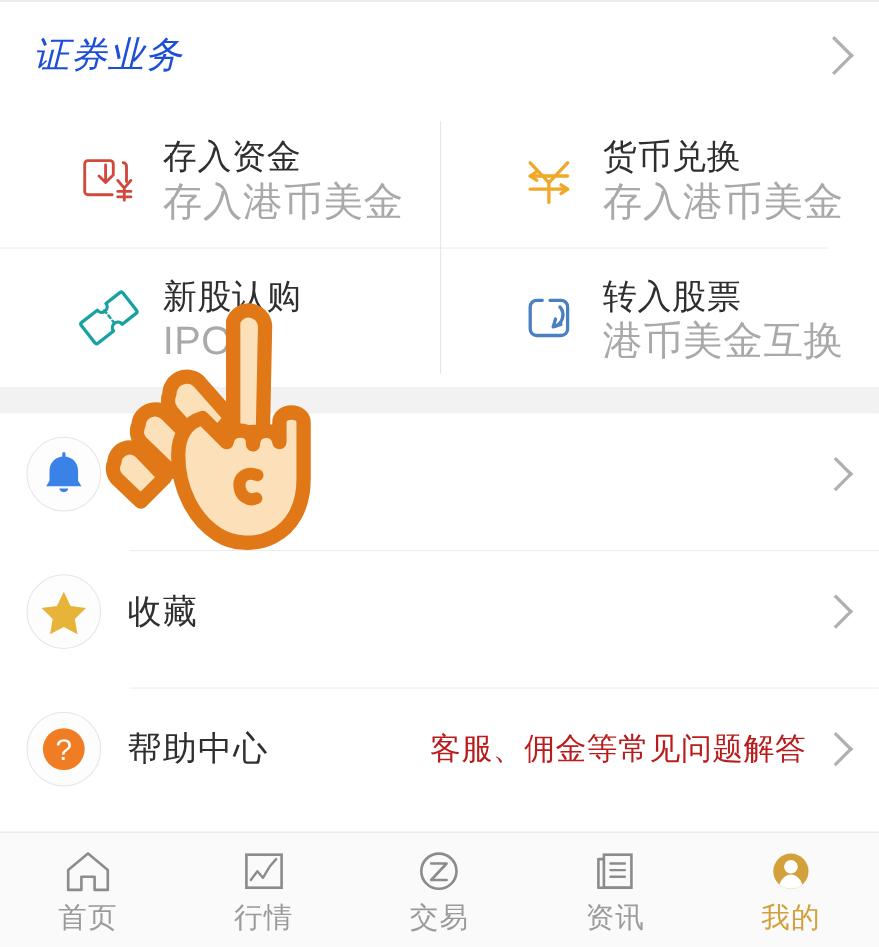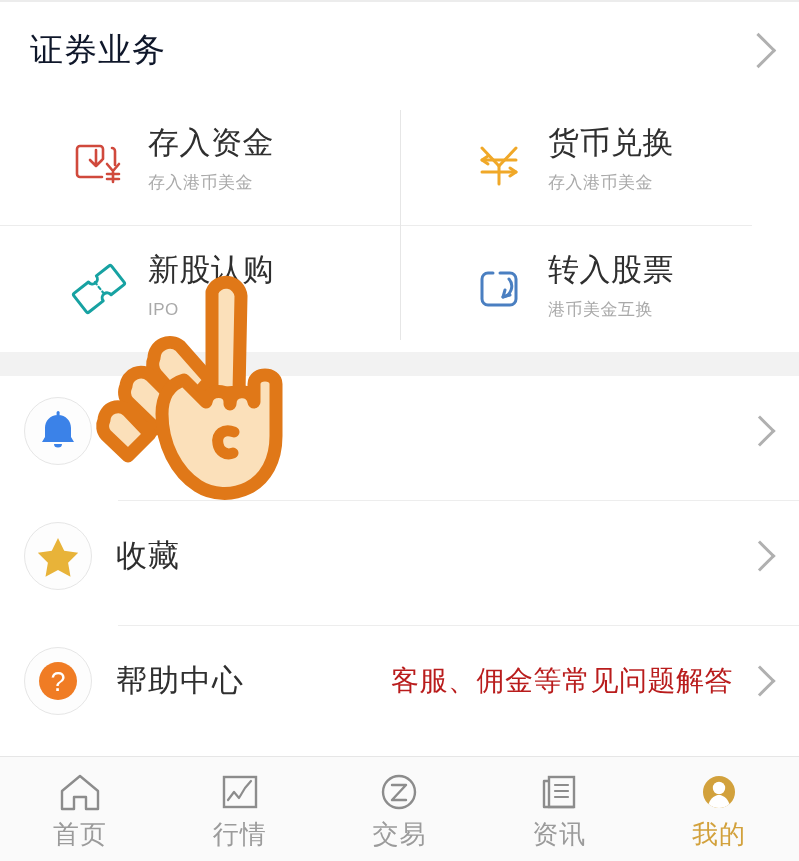--- a/index.html
+++ b/index.html
@@ -38,24 +38,25 @@
     top: 2px; left: 0; right: 0;
     height: 96px;
     display: flex;
     align-items: center;
     padding: 0 28px 0 30px;
     box-sizing: border-box;
     background: #ffffff;
   }
   .section-title {
     font-size: 33px;
-    color: #0f172a;
+    color: #1d4ed8;
     letter-spacing: 1px;
     flex: 1;
     font-weight: 400;
+    font-style: italic;
   }
 
   .chev {
     display: inline-block;
     width: 22px;
     height: 22px;
     border-right: 3px solid #b0b0b0;
     border-top: 3px solid #b0b0b0;
     transform: rotate(45deg);
   }
@@ -115,21 +116,21 @@
     flex-direction: column;
     justify-content: center;
   }
   .cell-title {
     font-size: 31px;
     color: #2f2f2f;
     line-height: 40px;
     letter-spacing: 0.5px;
   }
   .cell-sub {
-    font-size: 17px;
+    font-size: 36px;
     color: #a9a9a9;
     line-height: 36px;
     letter-spacing: 0.5px;
     margin-top: 2px;
   }
 
   
   .spacer {
     position: absolute;
     top: 352px; left: 0; right: 0;

